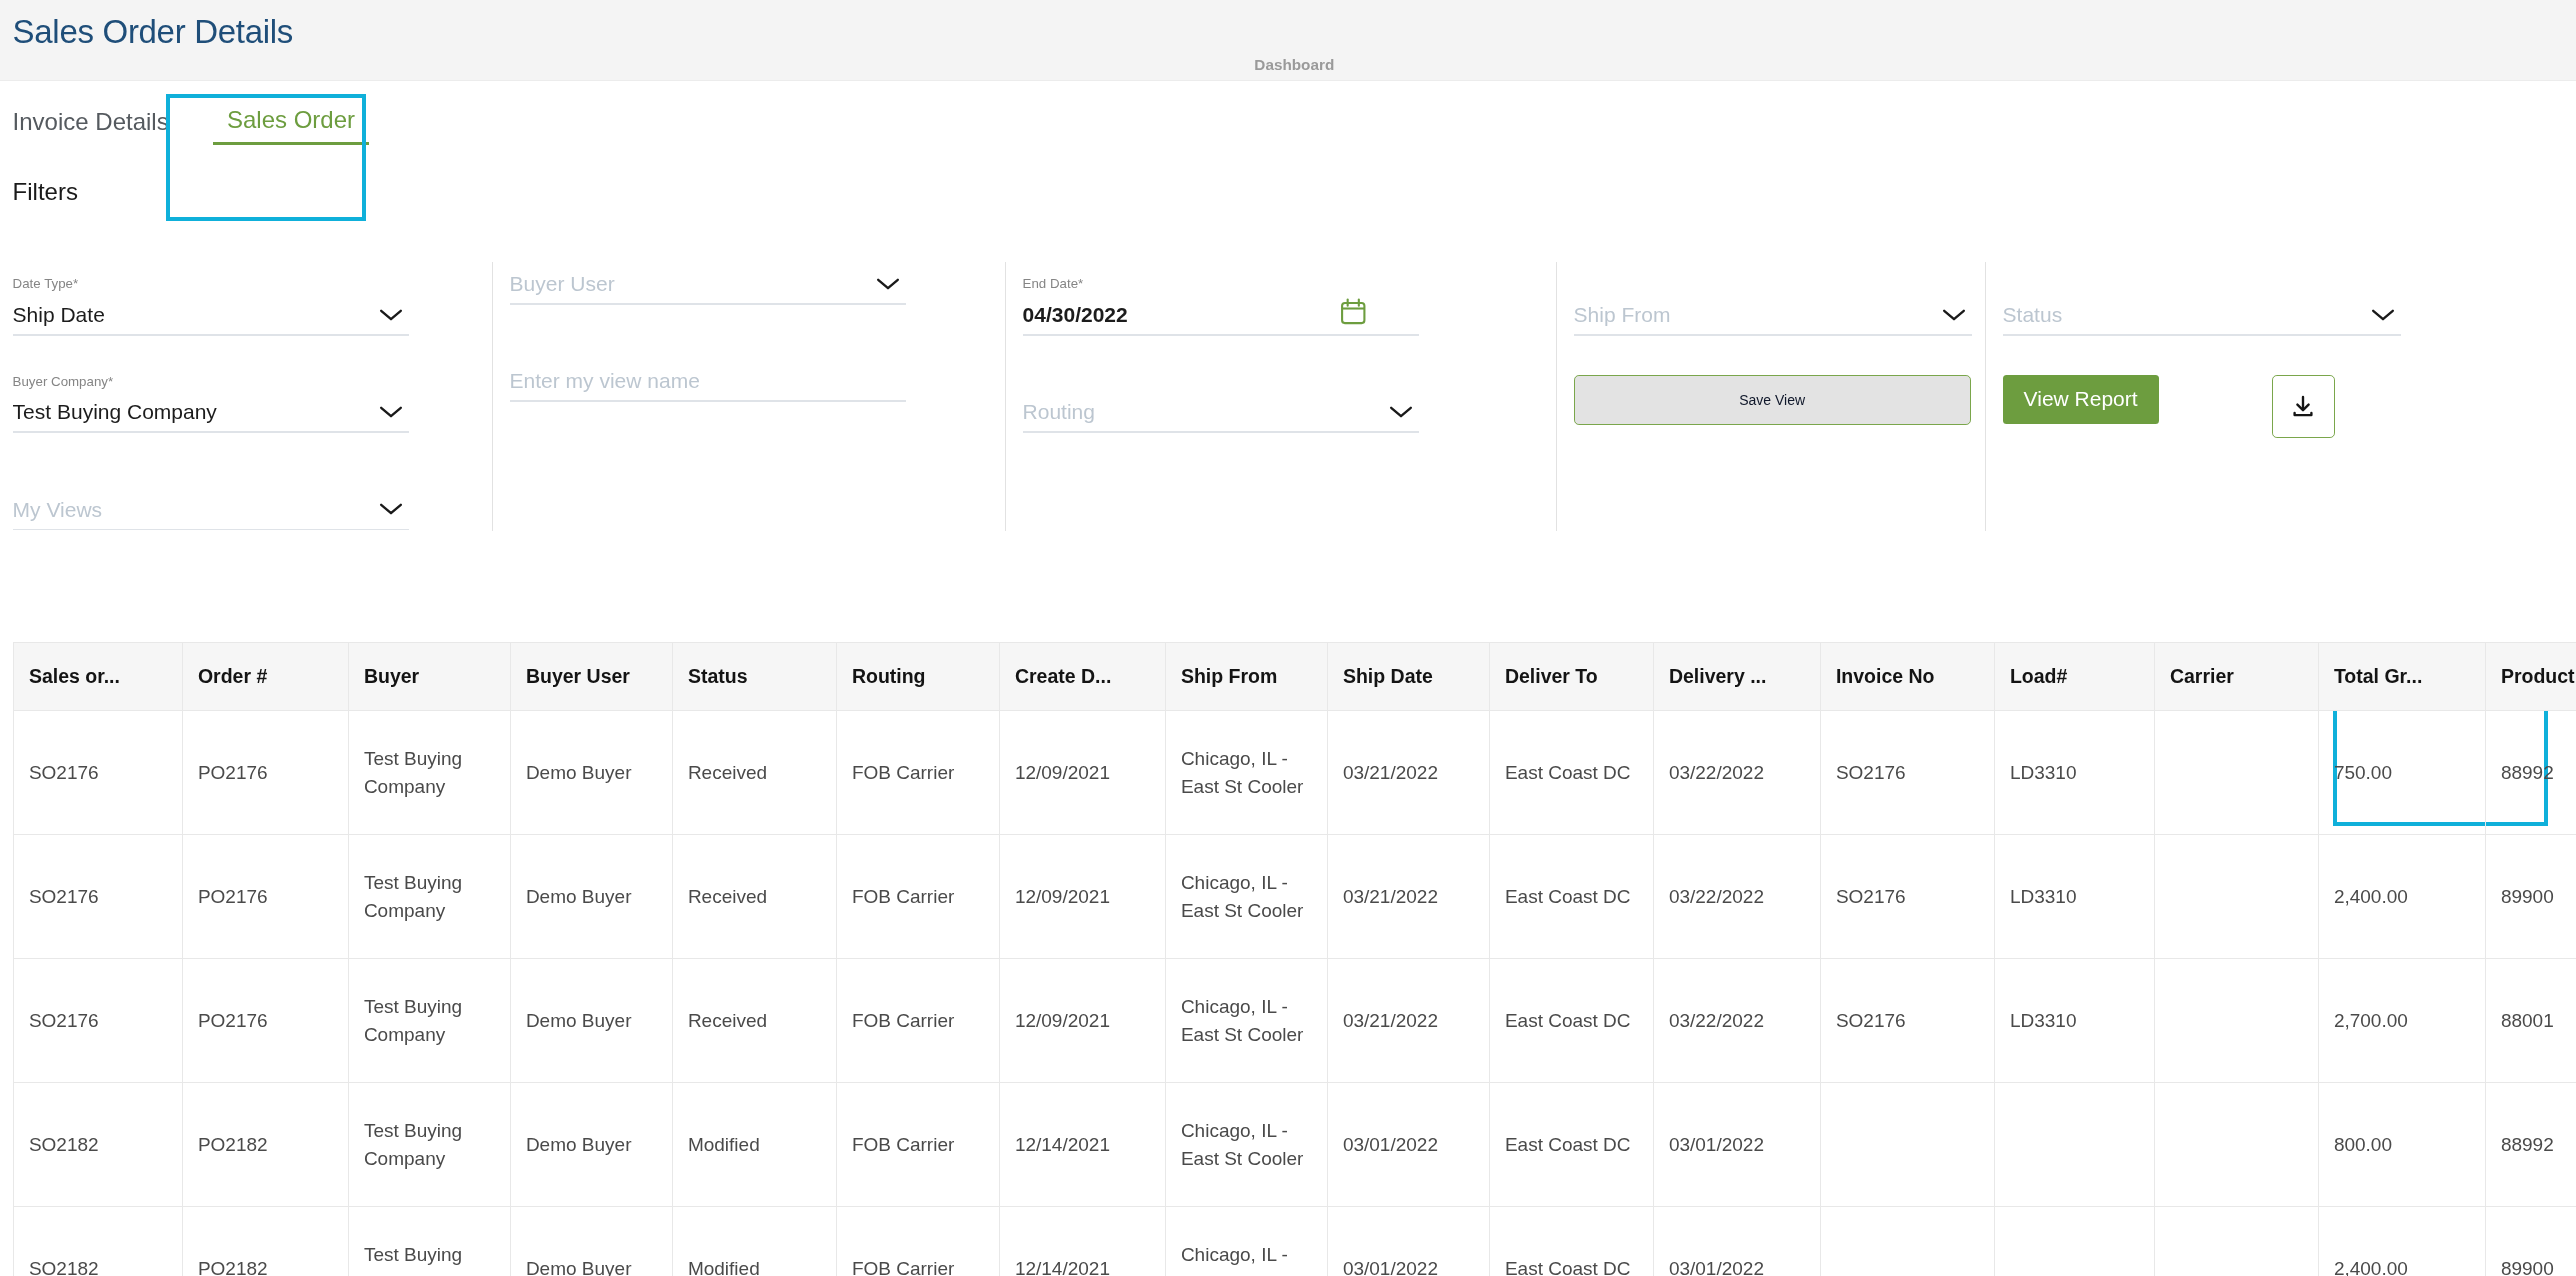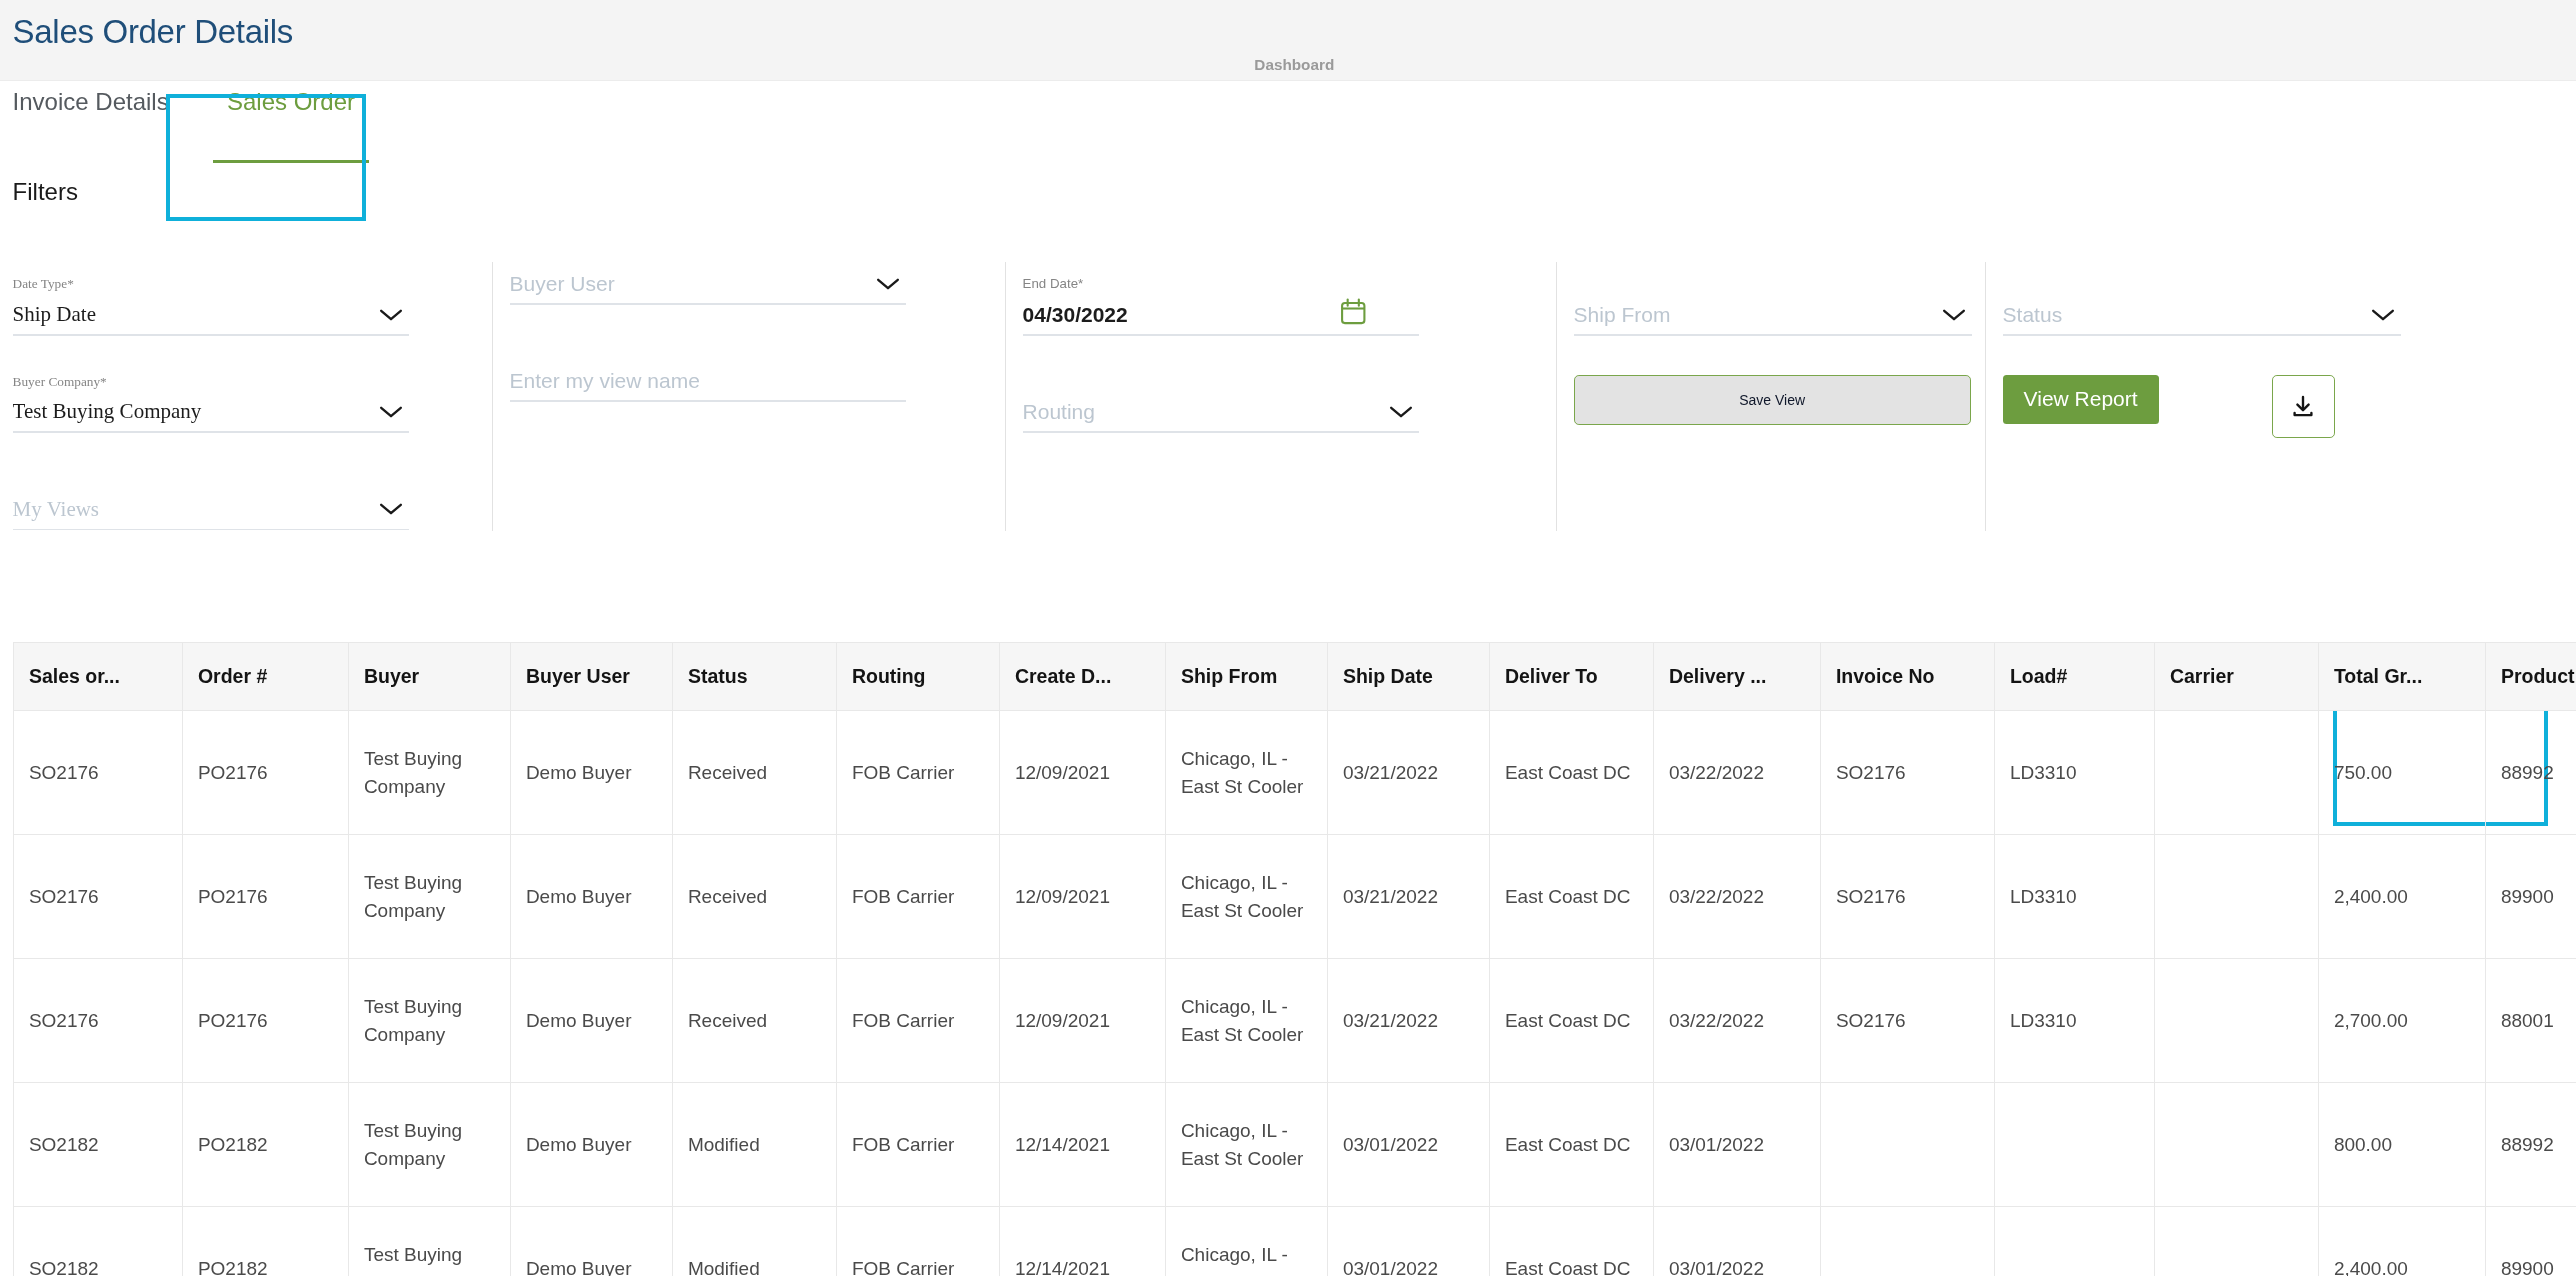--- a/index.html
+++ b/index.html
@@ -36,20 +36,21 @@
     flex-direction: column;
   }
   .breadcrumb .sep { font-weight: 700; color: #9a9a9a; }
 
   
   .tabs-row {
     position: relative;
     height: 82px;
     background: #ffffff;
     display: flex;
+    align-items: center;
     padding-left: 12.6px;
     gap: 0;
   }
   .tab {
     font-size: 24px;
     color: #555a5f;
     padding: 7px 15.3px 7px 0;
     white-space: nowrap;
     line-height: 1.2;
   }
@@ -86,21 +87,21 @@
     flex-direction: column;
     padding-right: 32px;
   }
   .fcol.divided::after {
     content: "";
     position: absolute;
     right: 16.7px; top: 15.3px; bottom: 15.3px;
     width: 0.7px;
     background: #e2e2e2;
   }
-  .c1 { width: 497px; font-family: Liberation Serif, serif; }
+  .c1 { width: 497px; }
   .c2 { width: 513px; }
   .c3 { width: 551px; }
   .c4 { width: 429px; }
   .c5 { width: 558px; }
 
   .field { position: relative; width: 396px; margin-bottom: 39px; }
   .field.narrow { width: 398px; }
   .field .flabel {
     font-size: 13.3px;
     color: #858585;

